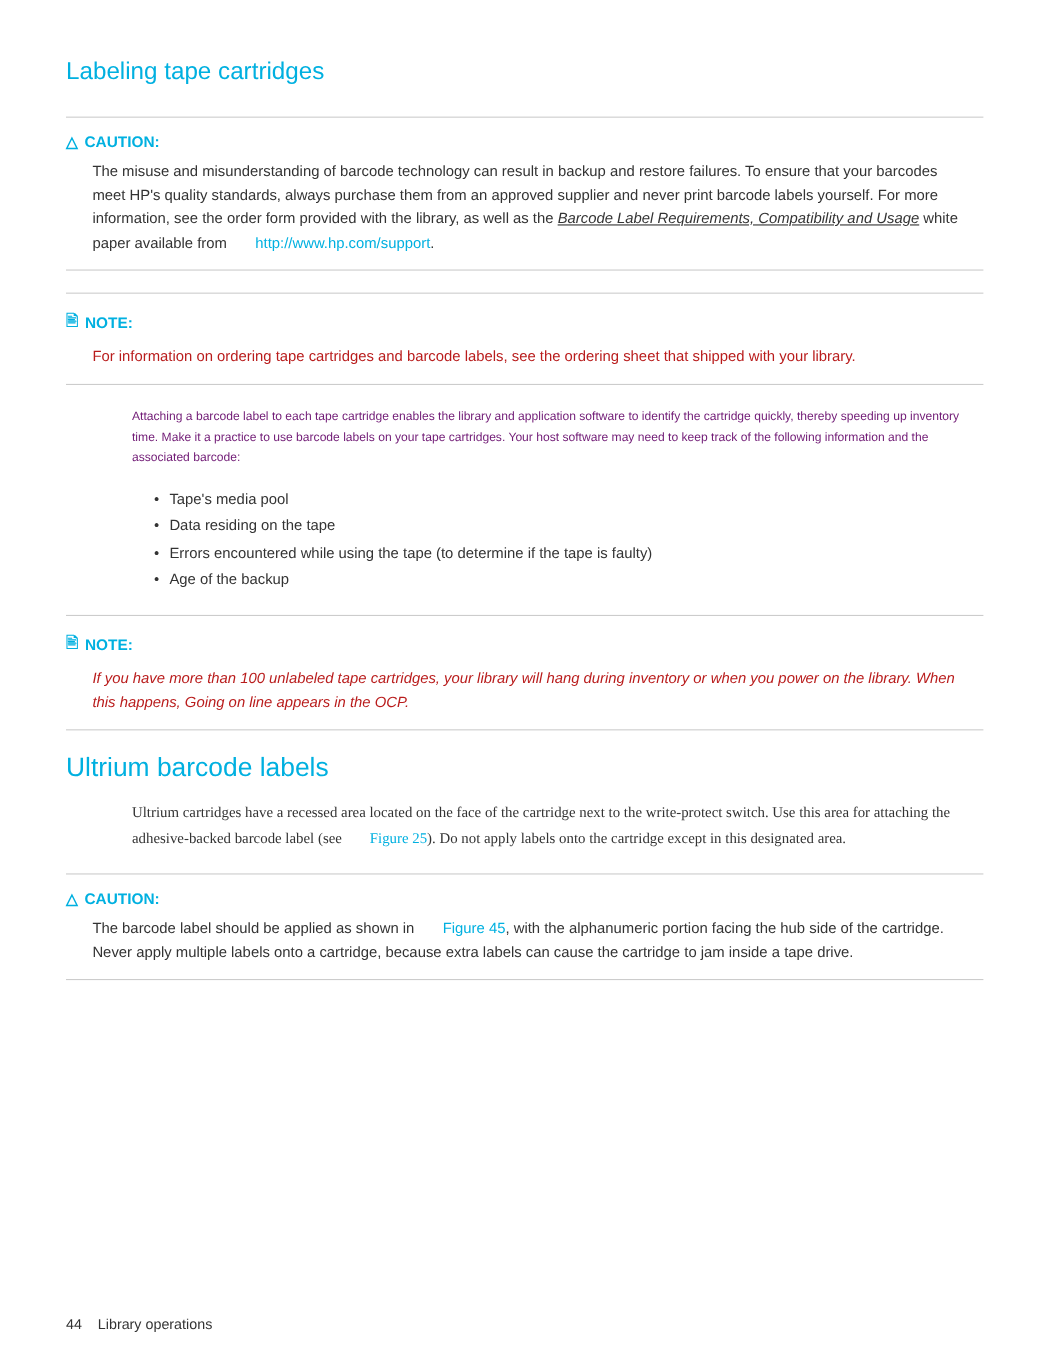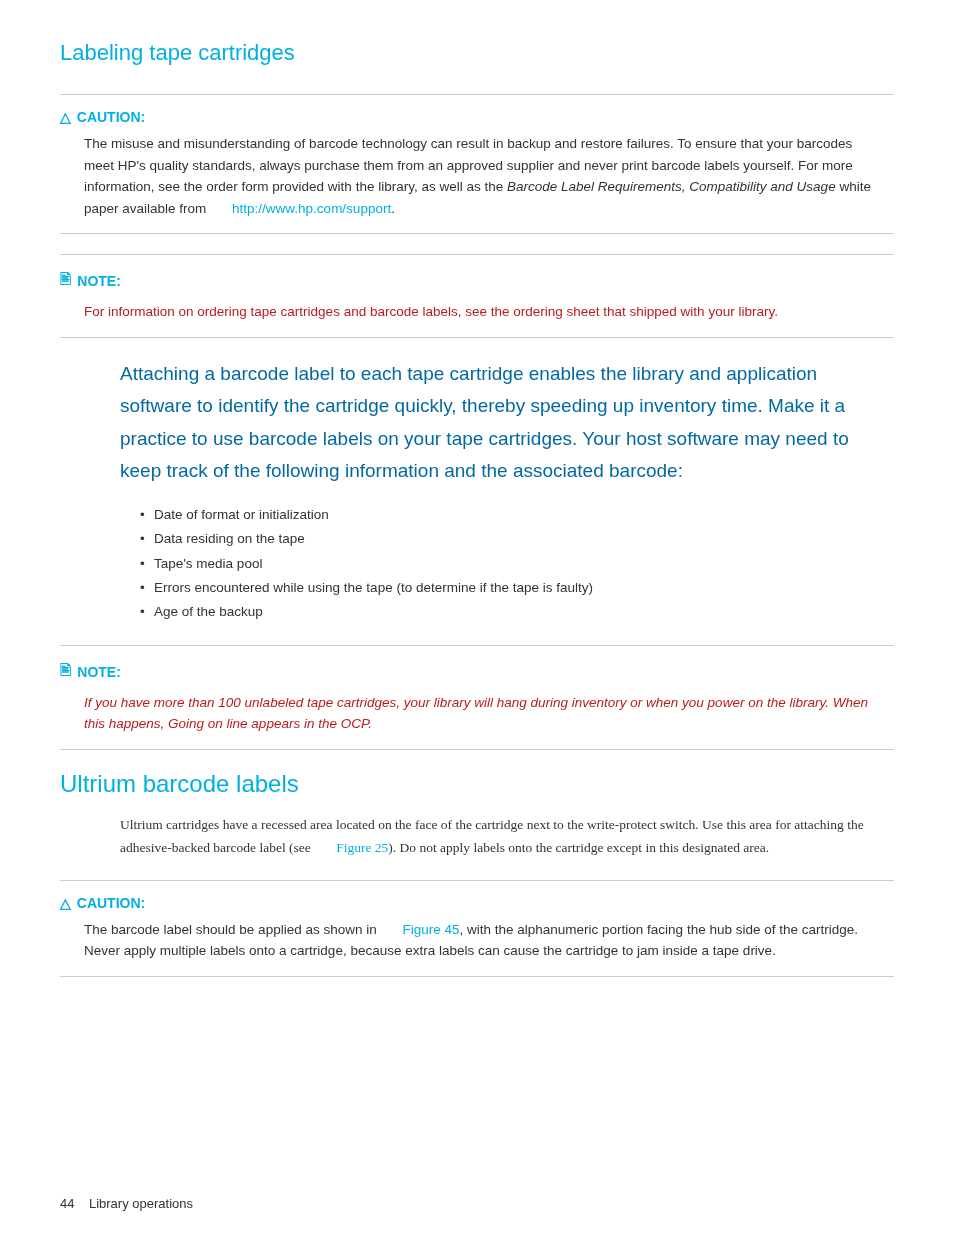--- a/index.html
+++ b/index.html
@@ -16,20 +16,21 @@
       width: 954px;
       min-height: 1235px;
       padding: 40px 60px 60px 60px;
     }
 
     .page-title {
       color: #00b0e0;
       font-size: 22px;
       font-weight: normal;
       margin-bottom: 28px;
+      margin-top: 12px;
     }
 
     .caution-box {
       border-top: 1px solid #cccccc;
       border-bottom: 1px solid #cccccc;
       padding: 14px 0 14px 0;
       margin-bottom: 20px;
     }
 
     .caution-header {
@@ -79,23 +80,23 @@
     }
 
     .note-text {
       padding-left: 24px;
       font-size: 13.5px;
       line-height: 1.6;
       color: #b91c1c;
     }
 
     .body-text {
-      font-size: 19px;
+      font-size: 11px;
       line-height: 1.7;
-      color: #0369a1;
+      color: #701a75;
       margin-bottom: 16px;
       padding-left: 60px;
       padding-right: 20px;
     }
 
     .bullet-list {
       padding-left: 80px;
       margin-bottom: 20px;
     }
 
@@ -116,20 +117,21 @@
     }
 
     a {
       color: #00b0e0;
       text-decoration: none;
       margin-left: 22px;
     }
 
     .italic {
       font-style: italic;
+      text-decoration: underline;
     }
 
     .section-title {
       color: #00b0e0;
       font-size: 24px;
       font-weight: normal;
       margin-bottom: 16px;
       margin-top: 10px;
     }
 
@@ -184,23 +186,22 @@
     <span>NOTE:</span>
   </div>
   <div class="note-inner">
     <p class="note-text" style="padding-left:0;">For information on ordering tape cartridges and barcode labels, see the ordering sheet that shipped with your library.</p>
   </div>
 </div>
 
 <p class="body-text">Attaching a barcode label to each tape cartridge enables the library and application software to identify the cartridge quickly, thereby speeding up inventory time. Make it a practice to use barcode labels on your tape cartridges. Your host software may need to keep track of the following information and the associated barcode:</p>
 
 <ul class="bullet-list">
-  <li>Date of format or initialization</li>
+  <li>Tape's media pool</li>
   <li>Data residing on the tape</li>
-  <li>Tape's media pool</li>
   <li>Errors encountered while using the tape (to determine if the tape is faulty)</li>
   <li>Age of the backup</li>
 </ul>
 
 <div class="note-box">
   <div class="note-header">
     <span class="note-icon">🖹</span>
     <span>NOTE:</span>
   </div>
   <div class="note-inner">

